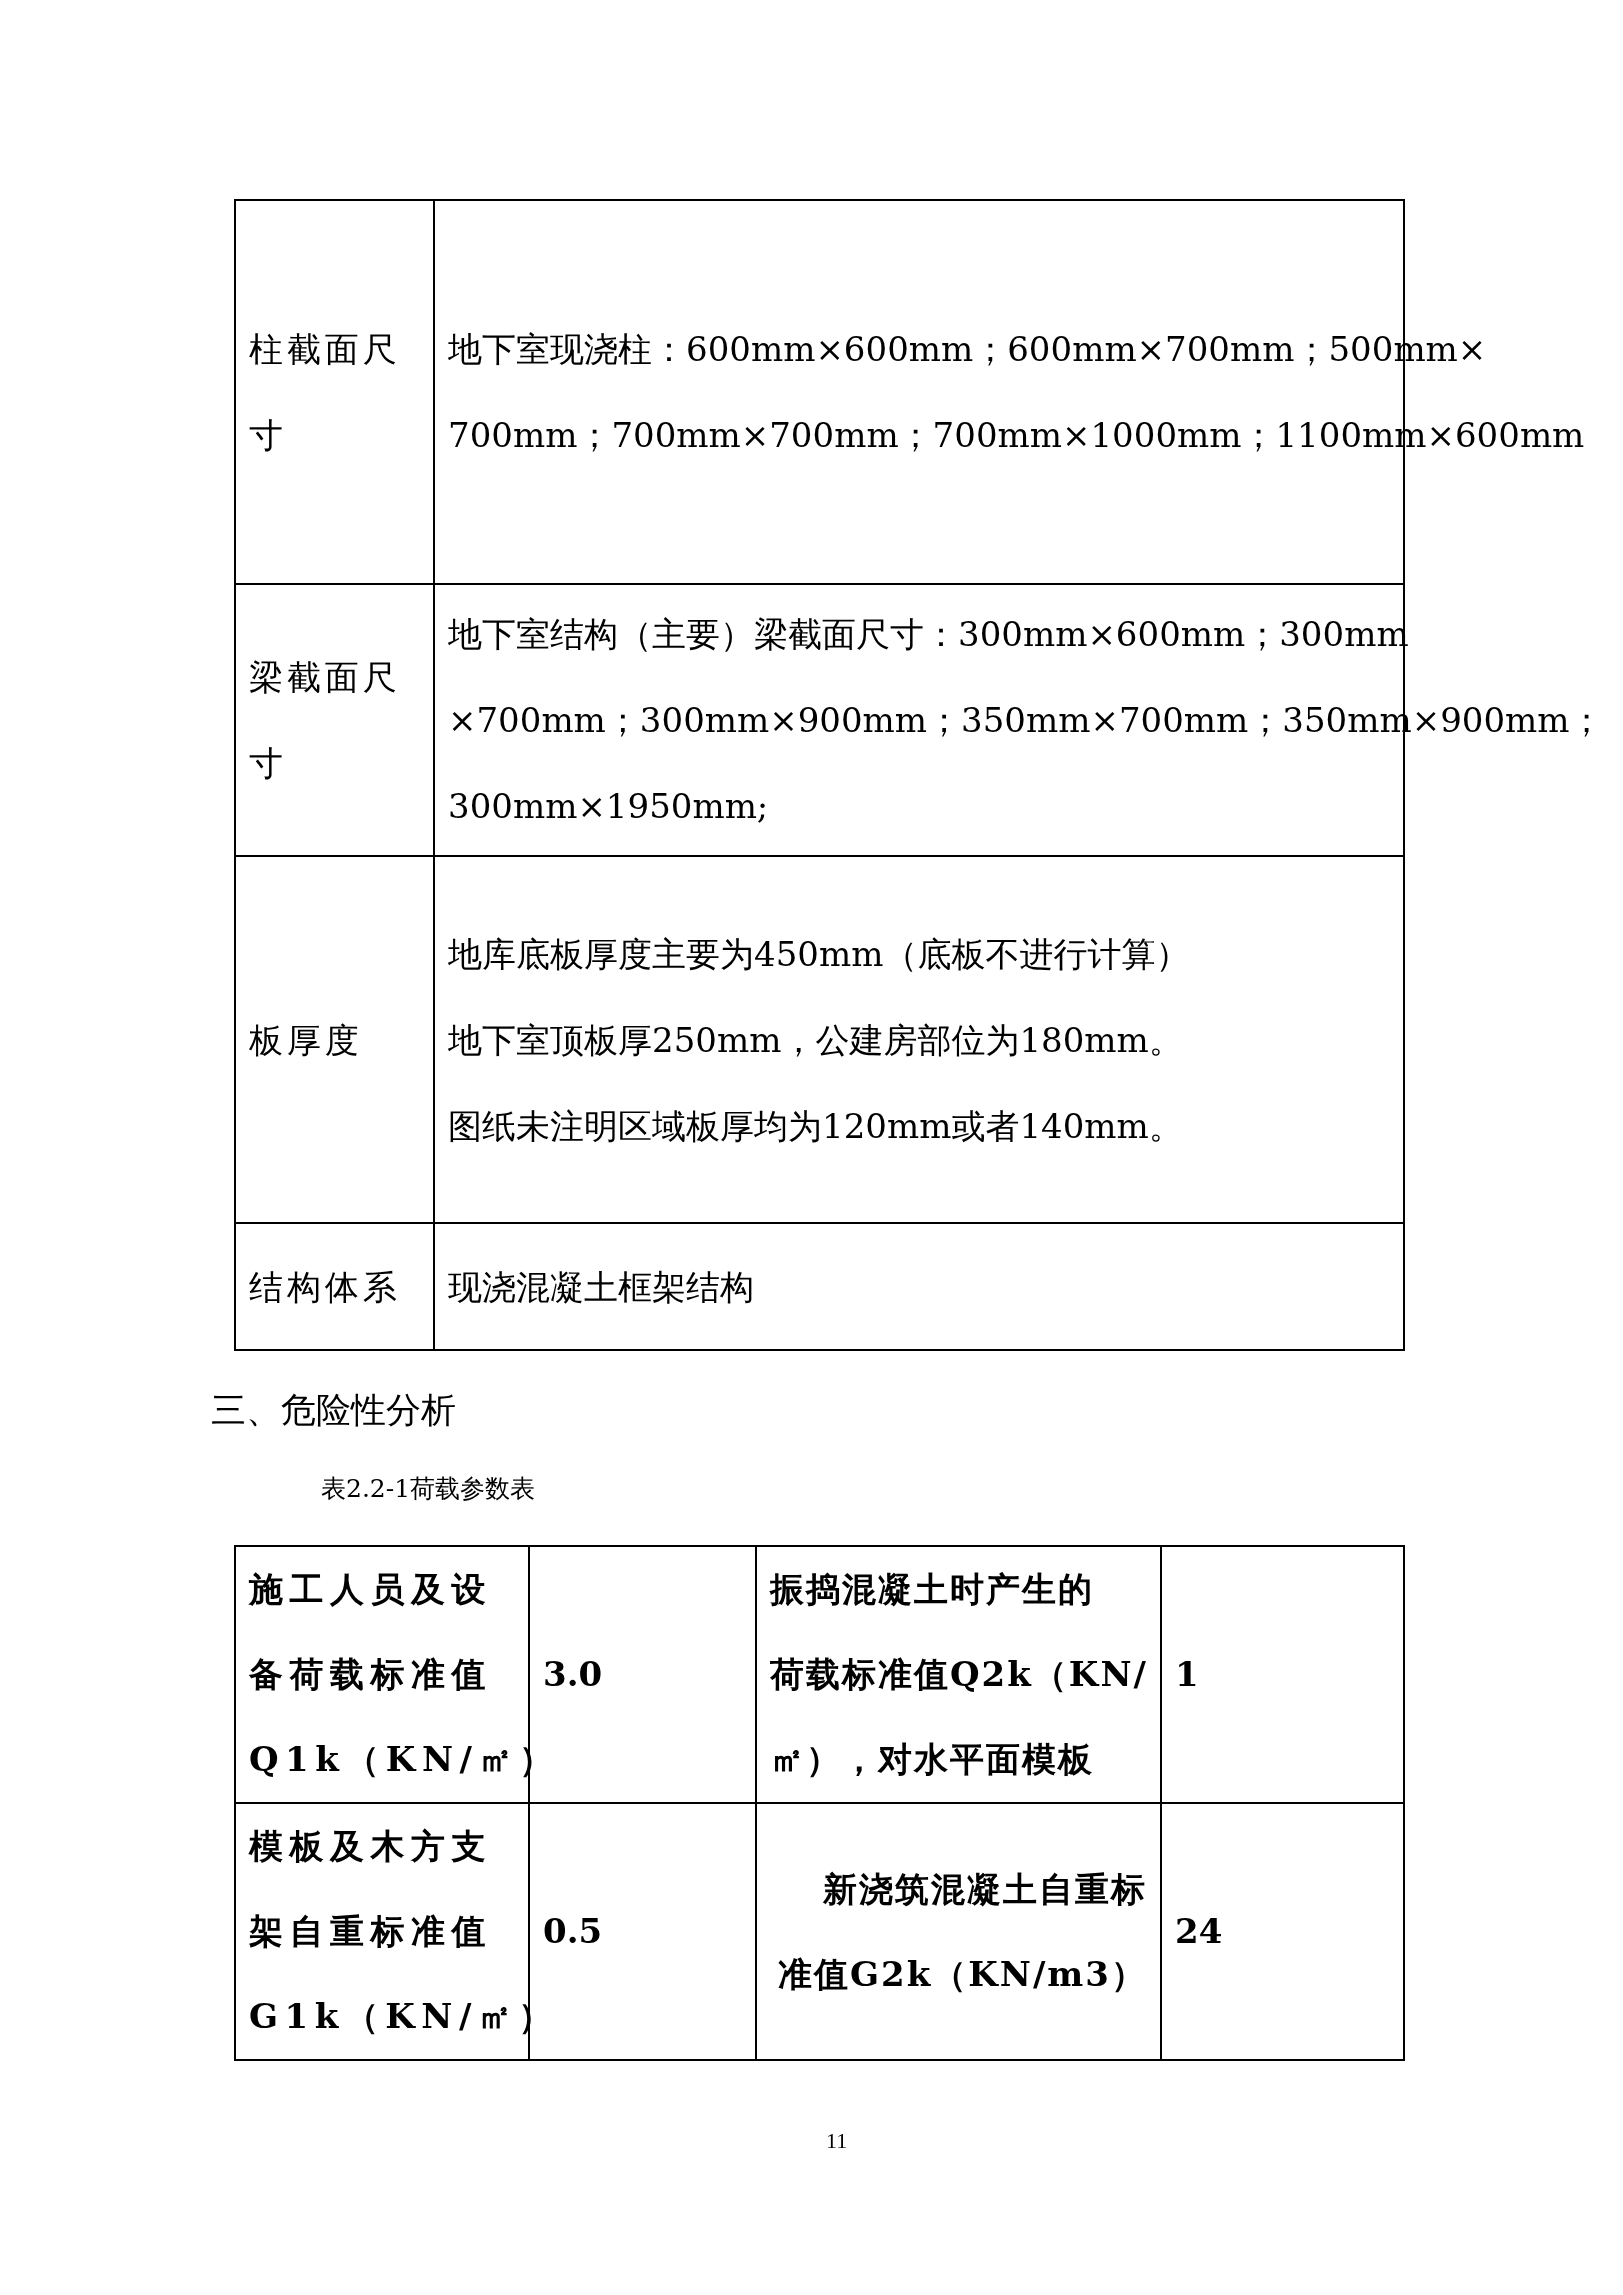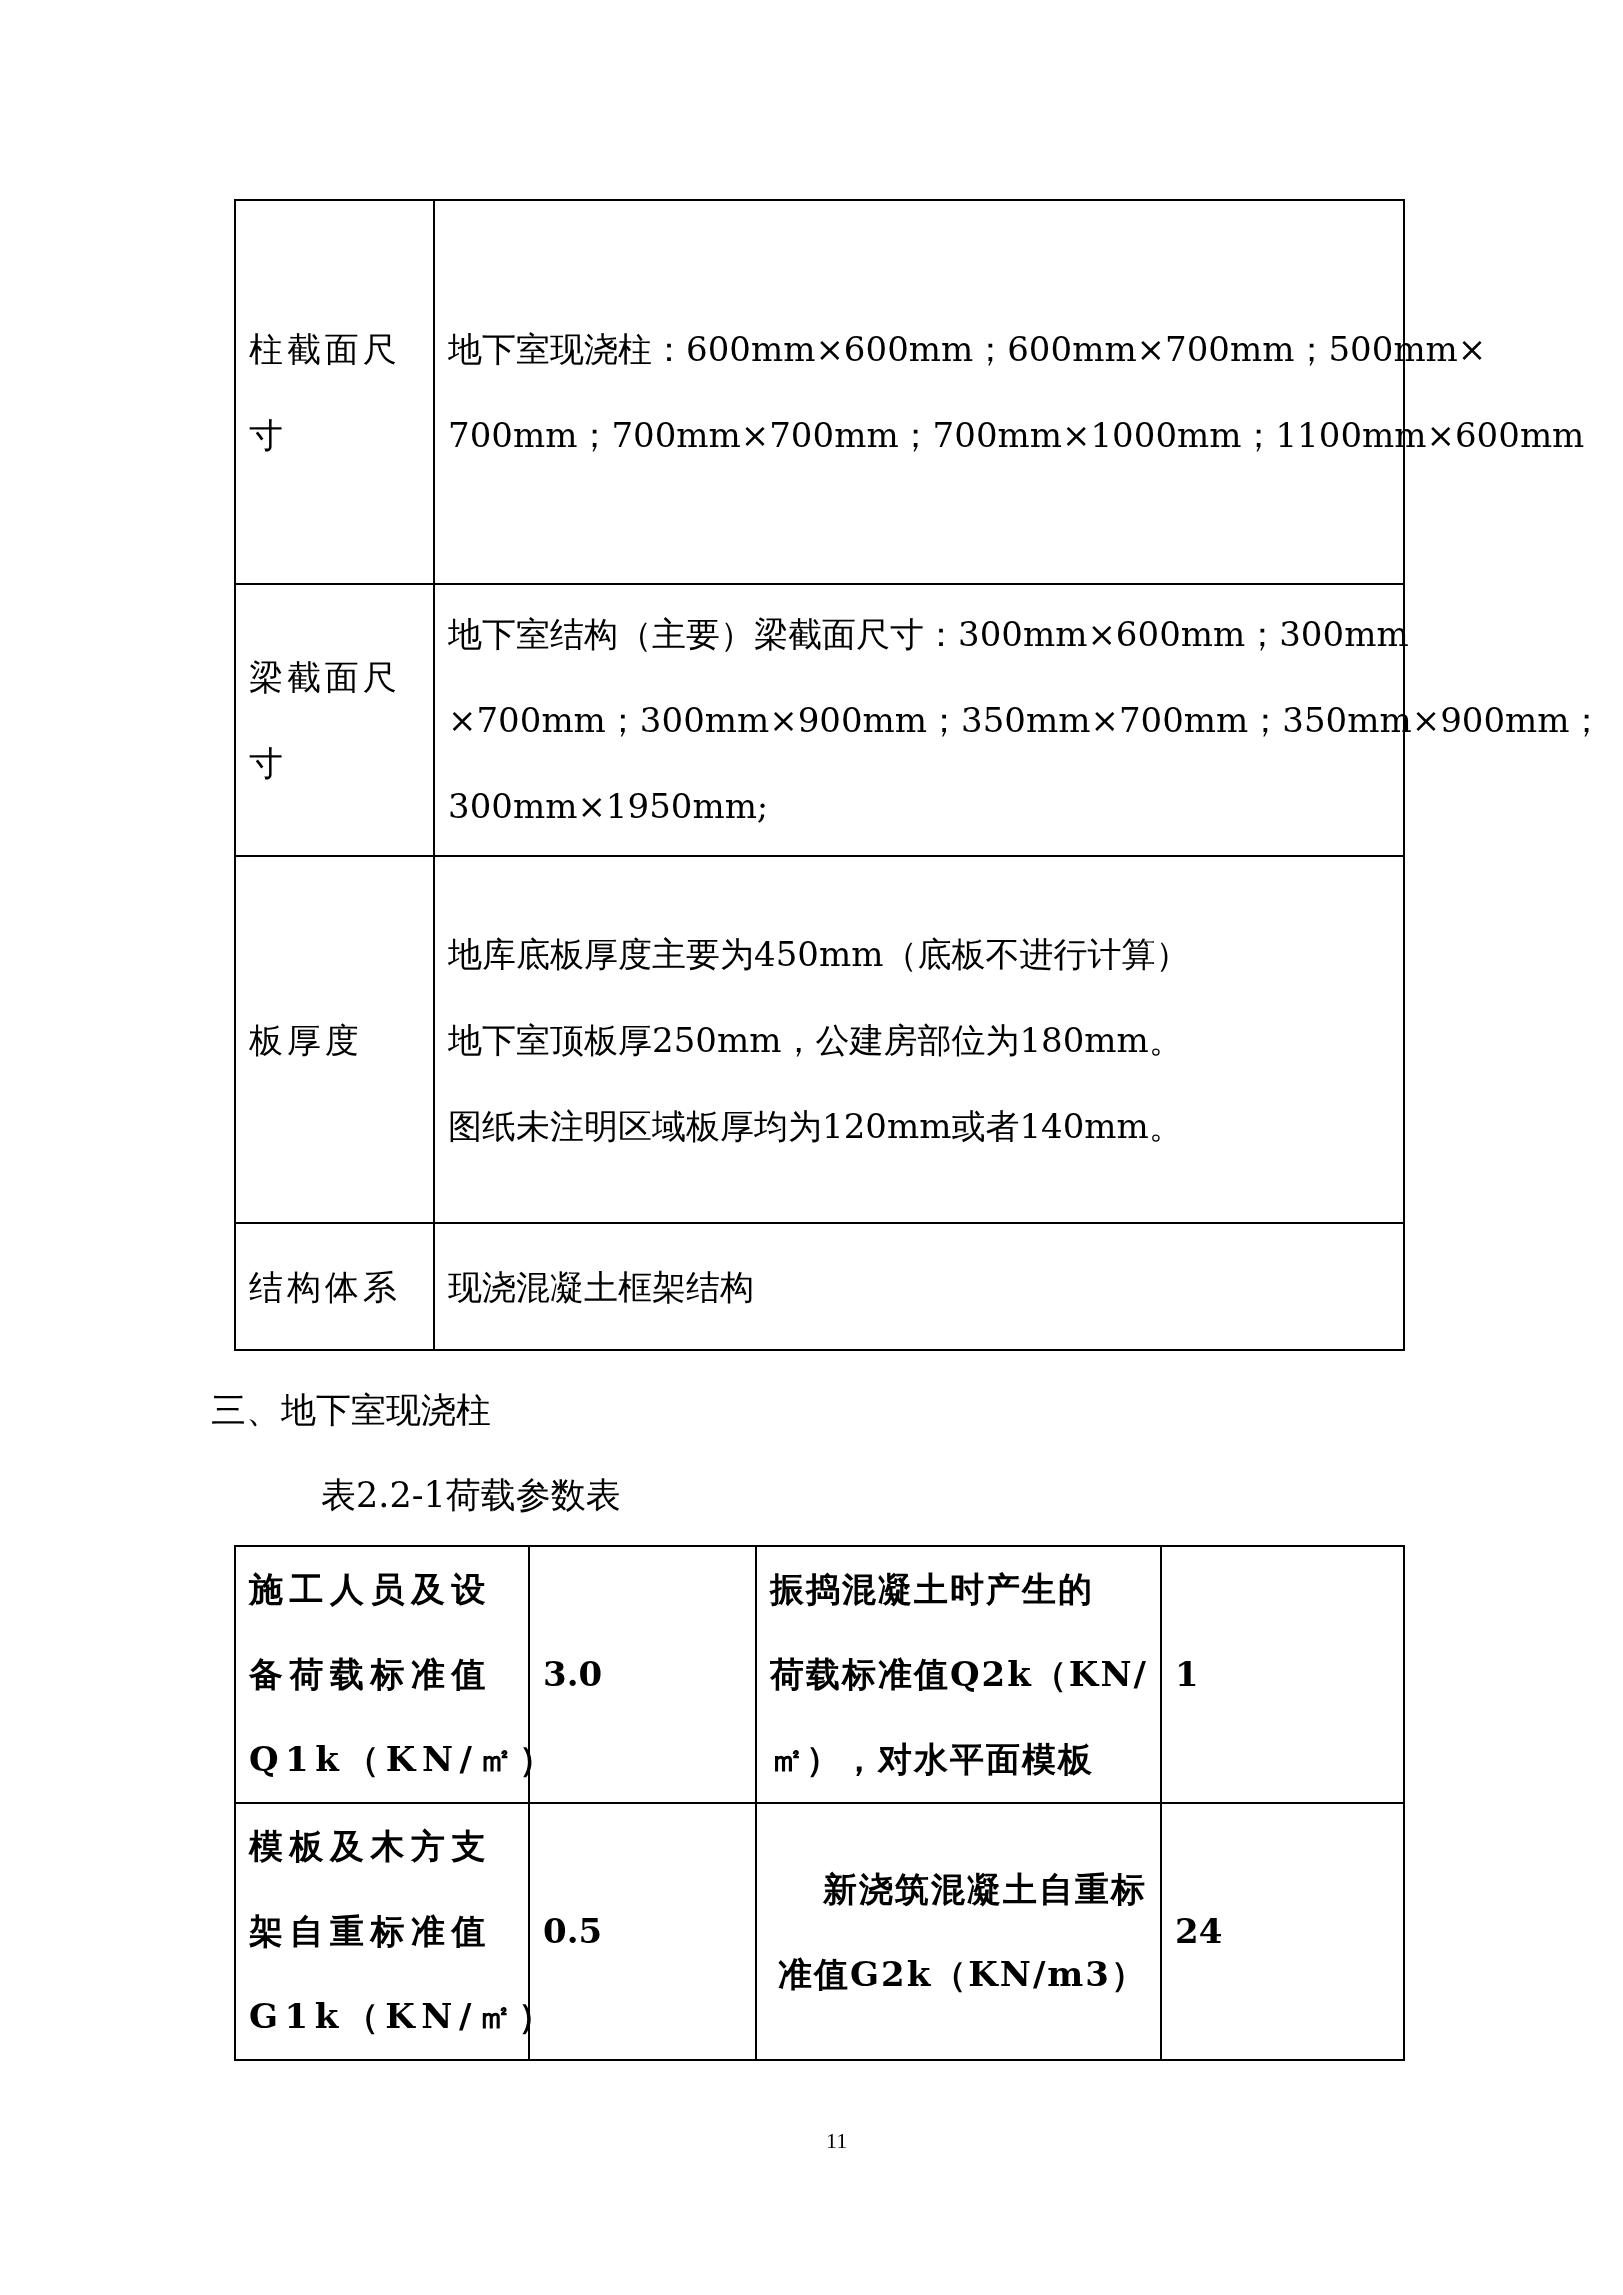--- a/index.html
+++ b/index.html
@@ -5,21 +5,21 @@
   html, body { margin:0; padding:0; background:#ffffff; }
   body { width:1623px; height:2295px; position:relative; overflow:hidden;
          font-family:"DejaVu Serif","Liberation Serif",serif; color:#000; }
   .abs { position:absolute; }
   .tbl { position:absolute; border-collapse:collapse; table-layout:fixed; }
   .tbl td { border:2px solid #000; padding:0 13px; vertical-align:middle;
             font-size:34px; line-height:86px; }
   .tbl td.label { letter-spacing:3.9px; }
   .line { display:block; white-space:nowrap; }
   .heading { font-size:35px; left:211px; top:1387px; }
-  .caption { font-size:35px; left:321px; top:1472px;text-align:center; }
+  .caption { font-size:25px; left:321px; top:1472px;text-align:center; }
   .pagenum { font-size:22px; left:826px; top:2128px; font-family:"Liberation Serif",serif; }
   .load td { line-height:85px;font-weight:bold; }
   .load td.wide { letter-spacing:6.5px; }
 </style>
 </head>
 <body>
 
 <table class="tbl" style="left:234px; top:199px; width:1169px;">
   <colgroup>
       <col style="width:199px">
@@ -61,21 +61,21 @@
     <td class="label">
       <span class="line">结构体系</span>
     </td>
     <td>
       <span class="line">现浇混凝土框架结构</span>
     </td>
   </tr>
 </tbody>
   </table>
 
-<div class="abs heading">三、地下室现浇柱</div>
+<div class="abs heading">三、危险性分析</div>
 
 <div class="abs caption">表2.2-1荷载参数表</div>
 
 <table class="tbl load" style="left:234px; top:1545px; width:1169px;">
   <colgroup>
     <col style="width:294px">
       <col style="width:227px">
       <col style="width:405px">
       <col style="width:243px">
   </colgroup>

